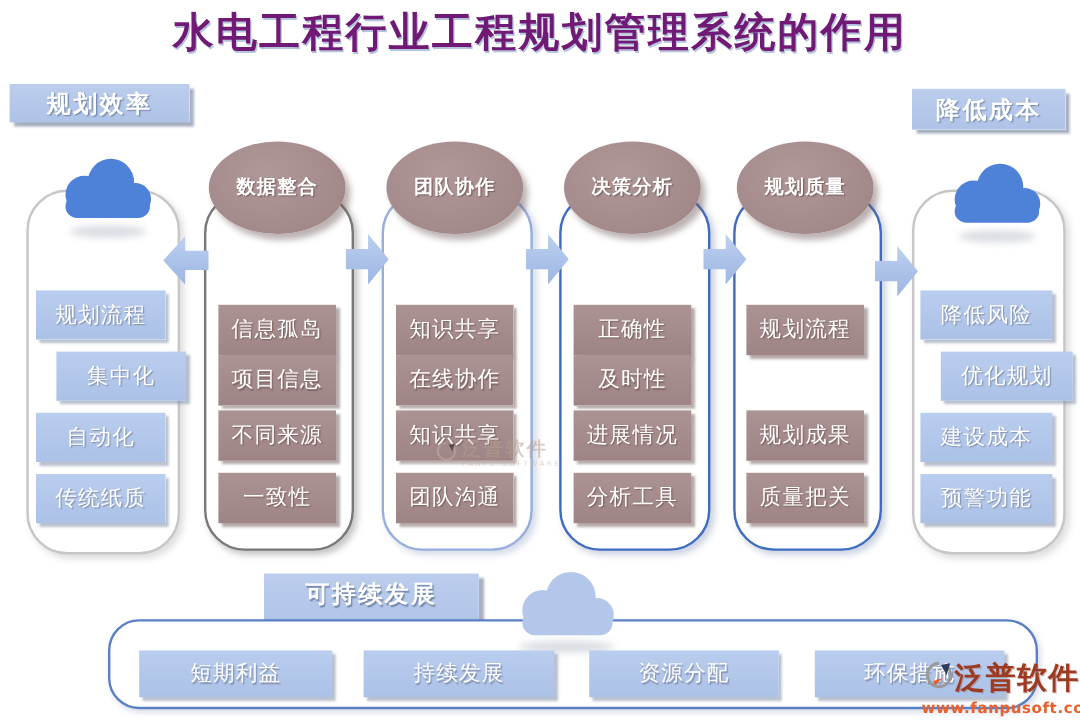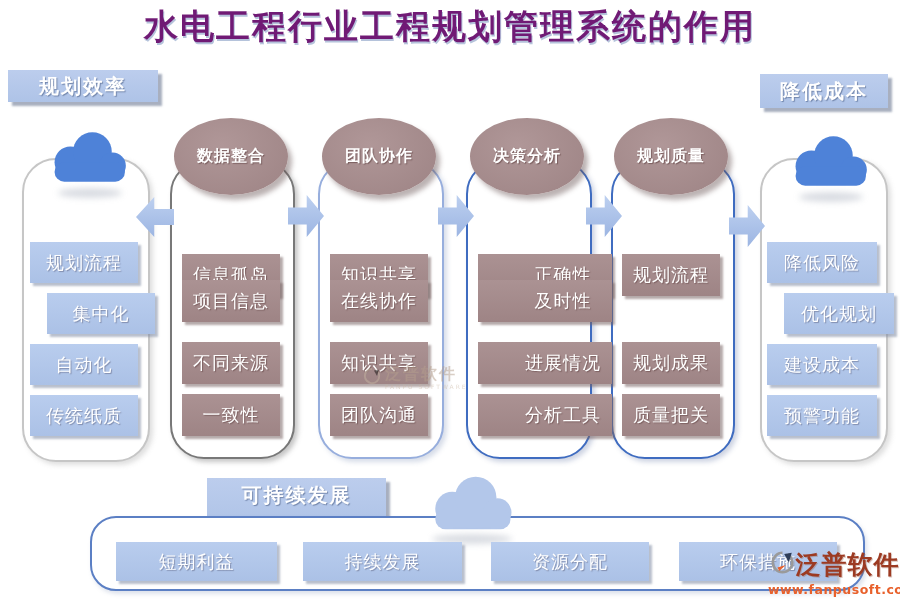--- a/index.html
+++ b/index.html
@@ -16,21 +16,21 @@
   }
   
   .badge {
     position:absolute; background:linear-gradient(180deg,#bccded,#aec3e7);
     color:#fff; font-weight:bold; font-size:20px; text-align:center;
     box-shadow:4px 4px 2px rgba(96,110,138,.55);
     text-shadow:1px 1px 1px rgba(70,90,130,.6); letter-spacing:2px;
   }
   #badge-tl { left:8px;  top:70px;  width:150px; height:32px; line-height:32px; }
   #badge-tr { left:760px; top:74px; width:128px; height:34px; line-height:34px; }
-  #badge-bottom { left:207px; top:478px; width:179px; height:49px; line-height:35px; }
+  #badge-bottom { left:220px; top:478px; width:179px; height:49px; line-height:35px; }
   
   .panel { position:absolute; top:160px; height:295px; background:#fff; border-radius:34px; }
   .panel.gray      { border:2px solid #c6c6c6; box-shadow:3px 3px 5px rgba(150,150,150,.30); top:158px; height:300px; }
   .panel.dark      { border:2px solid #787878; box-shadow:3px 3px 5px rgba(90,90,90,.35); }
   .panel.lightblue { border:2px solid #97aedd; box-shadow:3px 3px 5px rgba(120,140,180,.30); }
   .panel.blue      { border:2px solid #3f6cc0; box-shadow:3px 3px 5px rgba(90,110,160,.30); }
   #left-panel  { left:22px;  width:124px; }
   #right-panel { left:760px; width:124px; }
   #col-panel-0 { left:170px; width:121px; }
   #col-panel-1 { left:318px; width:122px; }
@@ -52,22 +52,22 @@
     position:absolute; color:#fff; font-weight:normal; text-align:center;
     font-size:18px; letter-spacing:1px;
     text-shadow:1px 1px 1px rgba(70,70,100,.45);
   }
   .pill.blue  { background:linear-gradient(180deg,#b9cdee,#abc1e6); box-shadow:3px 3px 2px rgba(125,138,162,.55); }
   .pill.mauve { background:linear-gradient(180deg,#ab9293,#9e8485); box-shadow:3px 3px 2px rgba(120,100,100,.55); text-shadow:1px 1px 1px rgba(100,70,70,.6); }
   .lp { left:30px;  width:108px; height:41px; line-height:41px; }
   .rp { left:767px; width:110px; height:41px; line-height:41px; }
   .r0 { top:242px; } .r1 { top:293px;margin-left:17px; } .r2 { top:344px; } .r3 { top:395px; }
   .cp { width:98px; height:42px; line-height:42px; }
-  .c0 { left:182px; } .c1 { left:330px; } .c2 { left:478px;padding-left:36px; } .c3 { left:622px; }
-  .k0 { top:238px;margin-top:16px; } .k1 { top:280px; } .k2 { top:342px; } .k3 { top:394px; }
+  .c0 { left:182px; } .c1 { left:330px; } .c2 { left:478px; } .c3 { left:622px; }
+  .k0 { top:238px;margin-top:16px; } .k1 { top:296px; } .k2 { top:342px; } .k3 { top:394px; }
   .bp { top:542px; height:39px; line-height:39px; }
   #bp0 { left:116px; width:161px; } #bp1 { left:303px; width:159px; }
   #bp2 { left:491px; width:158px; } #bp3 { left:679px; width:158px; }
   
   .arrow { position:absolute; background:linear-gradient(180deg,#bdd0f0,#9cb5e2); }
   .arrow.right { clip-path:polygon(0 30%, 52% 30%, 52% 0, 100% 50%, 52% 100%, 52% 70%, 0 70%); }
   .arrow.left  { clip-path:polygon(100% 30%, 48% 30%, 48% 0, 0 50%, 48% 100%, 48% 70%, 100% 70%); }
   #arrow-0 { left:136px; top:197px; width:38px; height:40px; }
   #arrow-1 { left:288px; top:195px; width:36px; height:42px; }
   #arrow-2 { left:438px; top:195px; width:36px; height:42px; }

